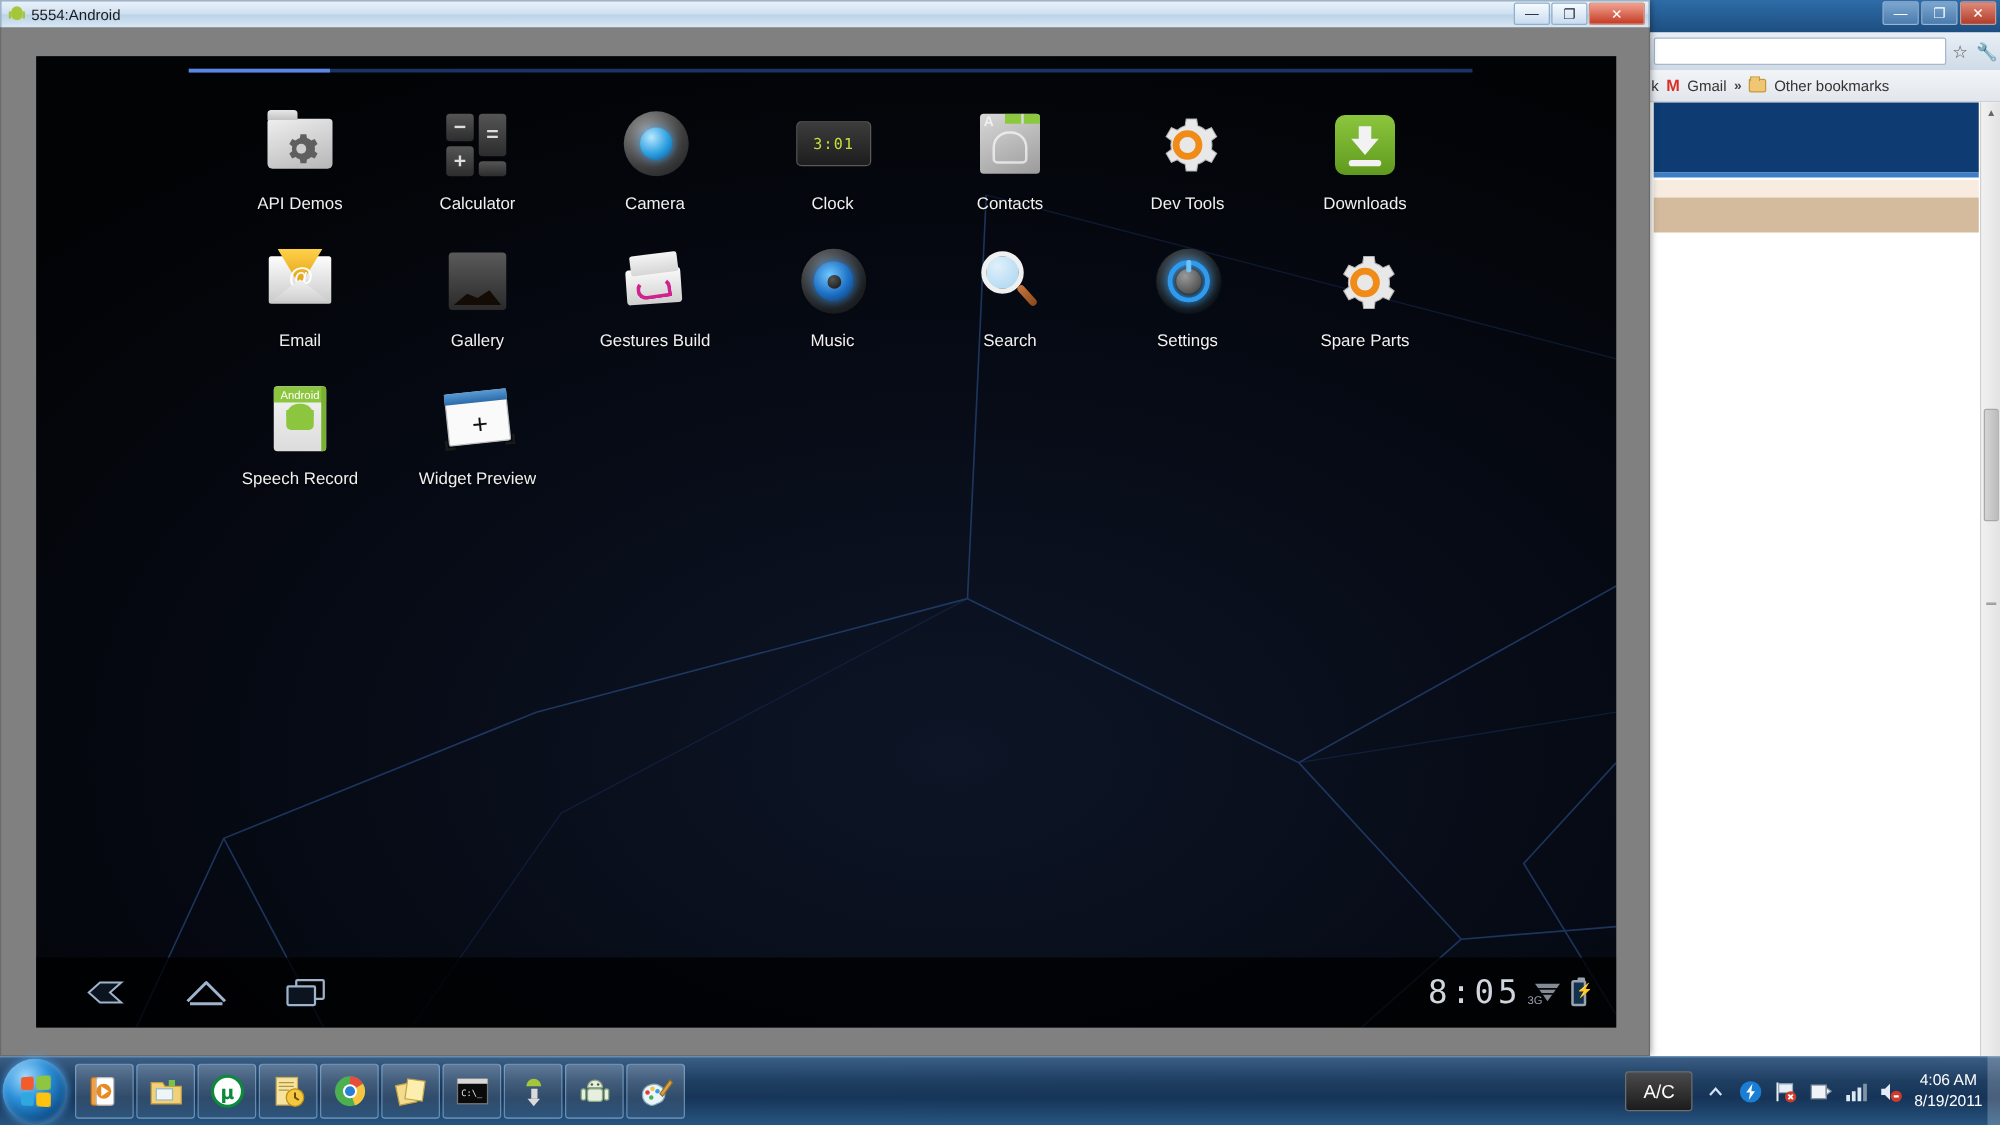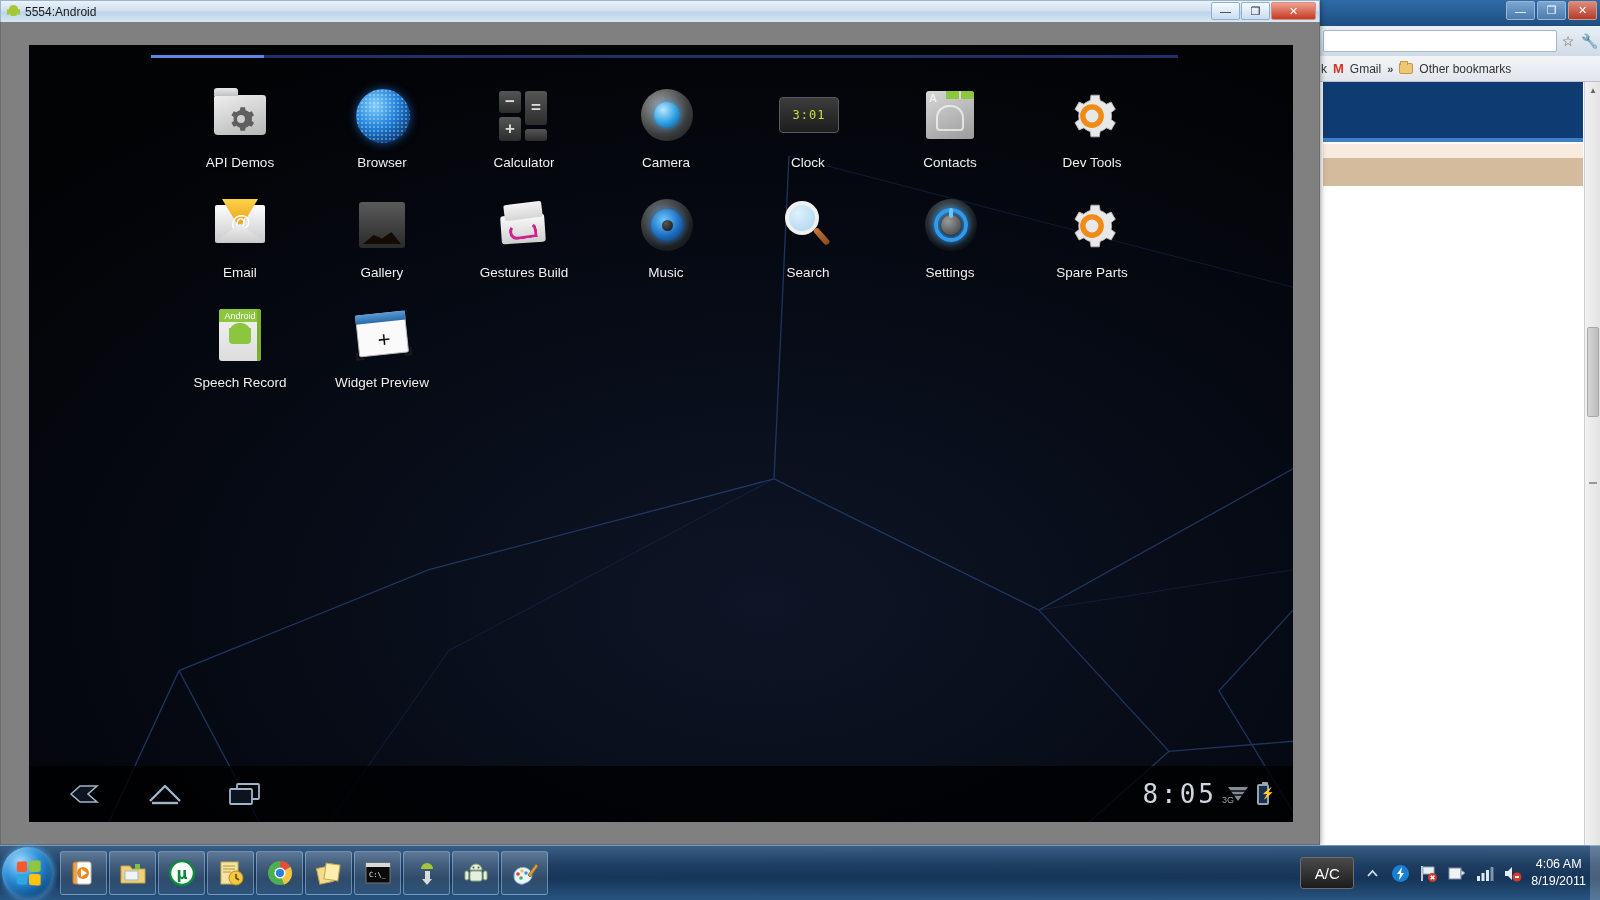--- a/index.html
+++ b/index.html
@@ -497,28 +497,20 @@
             <div class="app-icon">
               <span class="ic-folder"></span>
               <svg style="position:absolute;left:20px;top:22px" width="28" height="28" viewBox="0 0 24 24">
                 <path fill="#5f5f5f" d="M12 8a4 4 0 100 8 4 4 0 000-8zm9.4 4c0-.6-.1-1.2-.2-1.7l2-1.5-2-3.5-2.3 1a7.6 7.6 0 00-3-1.7L15.5 2h-4l-.4 2.6c-1.1.3-2.1.9-3 1.7l-2.3-1-2 3.5 2 1.5a8 8 0 000 3.4l-2 1.5 2 3.5 2.3-1c.9.8 1.9 1.4 3 1.7l.4 2.6h4l.4-2.6a7.6 7.6 0 003-1.7l2.3 1 2-3.5-2-1.5c.1-.5.2-1.1.2-1.7z"></path>
                 <circle cx="12" cy="12" r="3.4" fill="#cfcfcf"></circle>
               </svg>
             </div>
             <div class="app-label">API Demos</div>
           </div>
 
-          <div class="app-cell">
-            <div class="app-icon">
-              <span class="ic-globe">
-                  <span class="globe-dots"></span>
-                </span>
-            </div>
-            <div class="app-label">Browser</div>
-          </div>
 
           <div class="app-cell">
             <div class="app-icon">
               <span class="calc-key" style="left:8px;top:8px;width:22px;height:22px">−</span>
               <span class="calc-key" style="left:34px;top:8px;width:22px;height:34px">=</span>
               <span class="calc-key" style="left:8px;top:34px;width:22px;height:24px">+</span>
               <span class="calc-key" style="left:34px;top:46px;width:22px;height:12px"></span>
             </div>
             <div class="app-label">Calculator</div>
           </div>
@@ -556,20 +548,30 @@
           <div class="app-cell">
             <div class="app-icon">
               <svg class="ic-gearwhite" viewBox="0 0 24 24">
                 <path fill="#e8e8e8" stroke="#b4b4b4" stroke-width=".4" d="M12 8a4 4 0 100 8 4 4 0 000-8zm9.4 4c0-.6-.1-1.2-.2-1.7l2-1.5-2-3.5-2.3 1a7.6 7.6 0 00-3-1.7L15.5 2h-4l-.4 2.6c-1.1.3-2.1.9-3 1.7l-2.3-1-2 3.5 2 1.5a8 8 0 000 3.4l-2 1.5 2 3.5 2.3-1c.9.8 1.9 1.4 3 1.7l.4 2.6h4l.4-2.6a7.6 7.6 0 003-1.7l2.3 1 2-3.5-2-1.5c.1-.5.2-1.1.2-1.7z"></path>
                 <circle cx="12" cy="12" r="4.4" fill="none" stroke="#ef8b16" stroke-width="2.6"></circle>
               </svg>
             </div>
             <div class="app-label">Dev Tools</div>
           </div>
 
+          <div class="app-cell">
+            <div class="app-icon">
+              <span class="ic-download">
+                <span class="dl-stem"></span>
+                  <span class="dl-arrow"></span>
+                  <span class="dl-bar"></span>
+              </span>
+            </div>
+            <div class="app-label">Downloads</div>
+          </div>
 
           <div class="app-cell">
             <div class="app-icon">
               <span class="ic-email">
                 <span class="em-back"></span>
                 <span class="em-flap"></span>
                 <span class="em-at">@</span>
                 <span class="em-v"></span>
               </span>
             </div>

